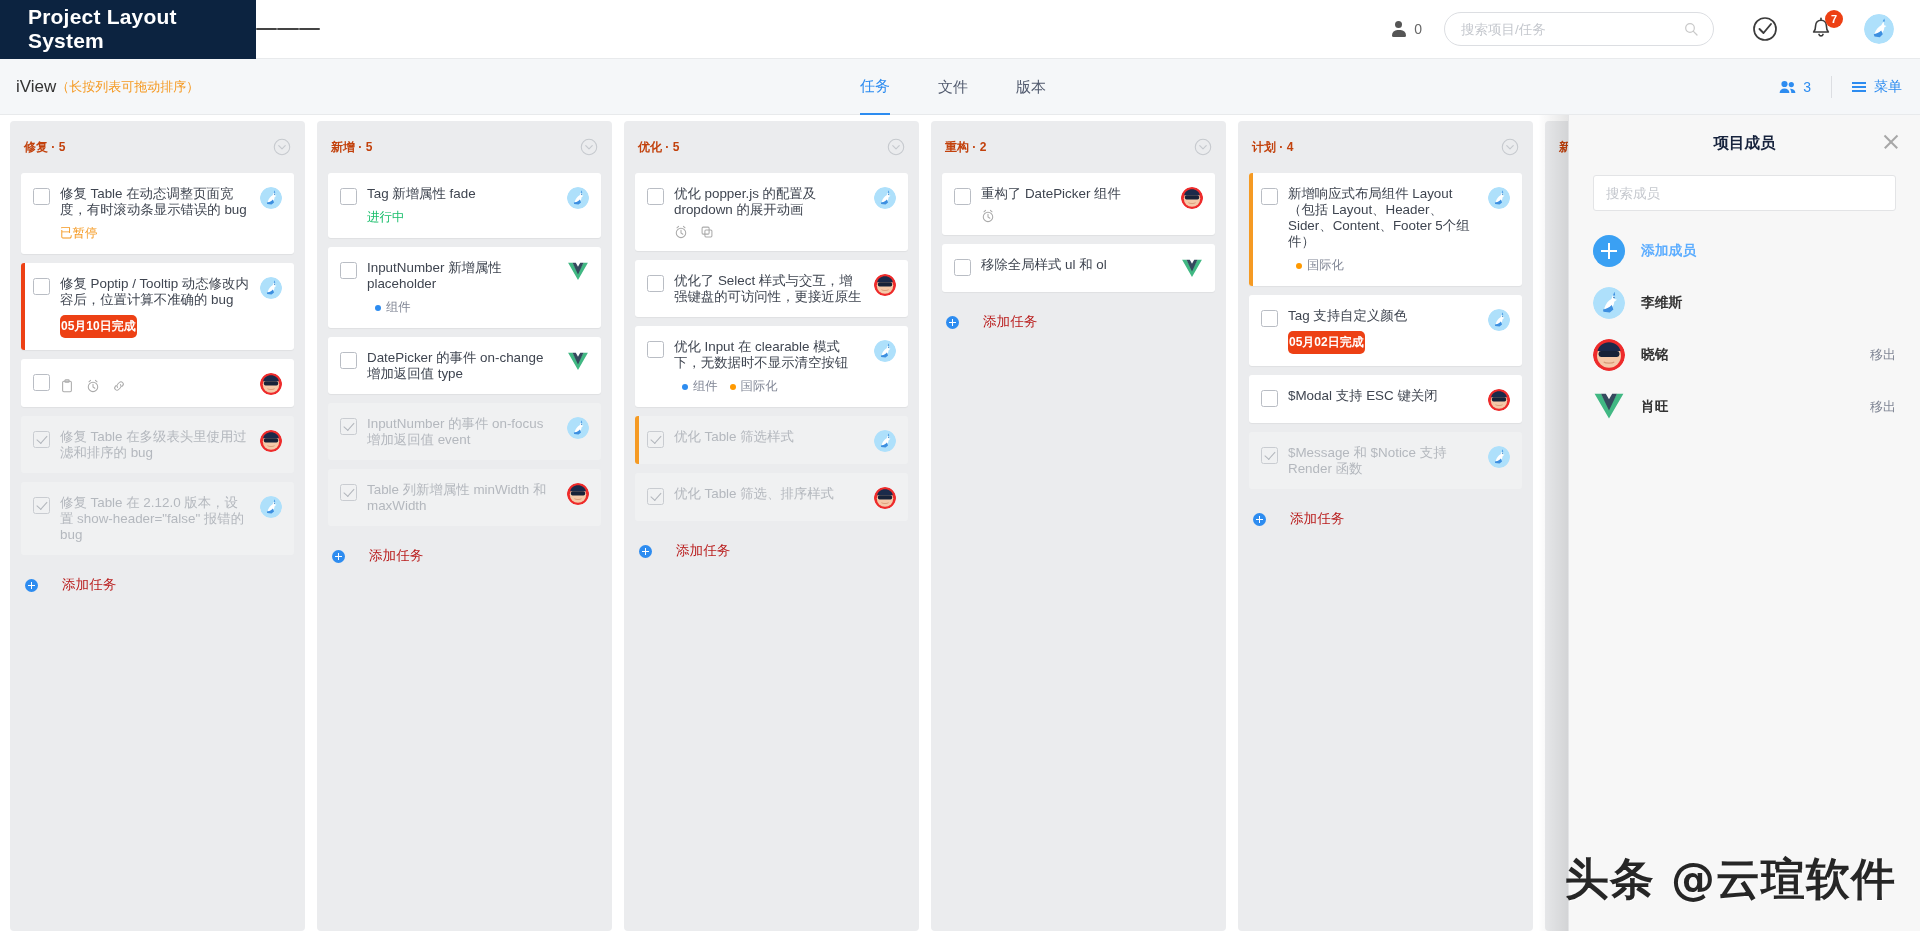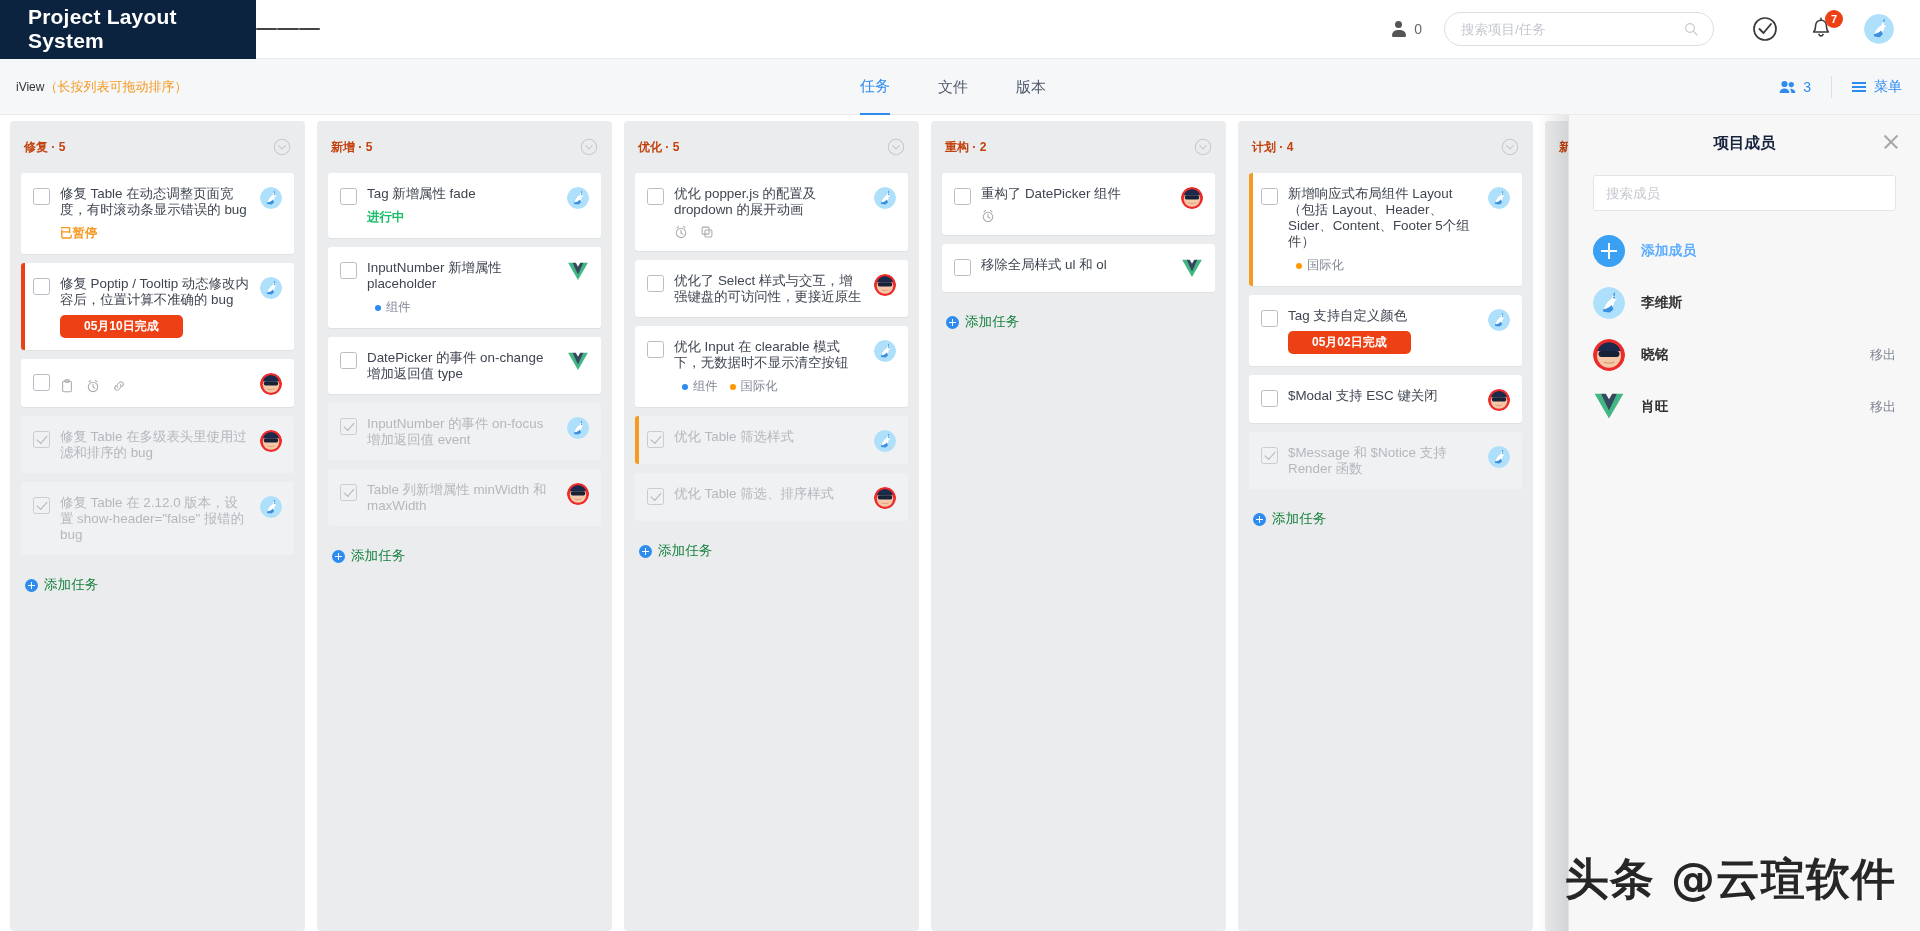--- a/index.html
+++ b/index.html
@@ -73,21 +73,21 @@
     width: 30px; height: 30px; border-radius: 50%;
     overflow: hidden; flex: 0 0 30px; cursor: pointer;
   }
 
   
   .subbar {
     position: absolute; top: 59px; left: 0; width: 1920px; height: 56px;
     background: #f5f7f9; border-bottom: 1px solid #e8eaec;
     display: flex; align-items: center;
   }
-  .proj-name { margin-left: 16px; font-size: 12px; color: #333; }
+  .proj-name { margin-left: 16px; font-size: 17px; color: #333; }
   .proj-hint { color: #f59a23; font-size: 13px; }
   .tabs { position: absolute; left: 860px; top: 0; height: 56px; display: flex; gap: 48px; align-items: center; }
   .tab { font-size: 15px; color: #515a6e; cursor: pointer; height: 56px; display:flex; align-items:center; }
   .tab.active { color: #2d8cf0; border-bottom: 2px solid #2d8cf0; font-weight: 500; }
   .subbar-right { position: absolute; right: 0; top: 0; height: 56px; display: flex; align-items: center; gap: 0; }
   .members-count { display:flex; align-items:center; gap:7px; color:#2d8cf0; font-size:14px; cursor:pointer; padding: 0 20px; }
   .vdiv { width:1px; height: 22px; background:#dcdee2; }
   .menu-btn { display:flex; align-items:center; gap:8px; color:#2d8cf0; font-size:14px; cursor:pointer; padding: 0 18px 0 20px; }
   .menu-lines span { display:block; width:14px; height:1.6px; background:#2d8cf0; margin:2.4px 0; }
 
@@ -130,36 +130,36 @@
   .card.done .cbox { border-color:#c9ccd1; background: transparent; }
   .cbox.checked::after {
     content:""; position:absolute; left: 5px; top: 1px;
     width: 4.5px; height: 9px; border: solid #b2b6bc;
     border-width: 0 1.8px 1.8px 0; transform: rotate(42deg);
   }
   .card-body { flex: 1 1 auto; min-width: 0; }
   .card-title { font-size: 13.4px; line-height: 16px; color: #3f4550; word-break: break-word; }
   .card.done .card-title { color: #b4b8be; }
   .meta-row { margin-top: 7px; display: flex; align-items: center; gap: 12px; flex-wrap: wrap; }
-  .status-text { font-size: 12.5px; font-weight: 700; }
+  .status-text { font-size: 12.5px; font-weight: 400; }
   .status-paused { color: #f59a23; }
   .status-progress { color: #19be6b; }
   .date-badge {
     display: inline-block; background: #ed4014; color:#fff;
-    font-size: 12px; font-weight: 600; padding: 3px 24px; border-radius: 5px;
+    font-size: 12px; font-weight: 600; padding: 3px 1px; border-radius: 5px;
   }
   .tag { font-size: 12.3px; color: #808695; display:flex; align-items:center; gap:5px; }
   .tag .dot { width: 6px; height: 6px; border-radius: 50%; display:inline-block; }
   .mini-icons { display:flex; gap: 12px; margin-top: 7px; opacity:.55; }
   .mini-icons svg { width: 14px; height: 14px; }
   .card-avatar { width: 22px; height: 22px; border-radius: 50%; flex: 0 0 22px; margin-top: 1px; overflow:hidden; }
   .card-avatar.plain { border-radius: 0; background: transparent; }
   .add-task {
-    display: flex; align-items: center; gap: 6px;
-    color: #15803d; font-size: 13.6px; padding: 12px 4px 0 4px; cursor: pointer;
+    display: flex; align-items: center; gap: 24px;
+    color: #b91c1c; font-size: 13.6px; padding: 12px 4px 0 4px; cursor: pointer;
   }
   .plus-circle {
     width: 13px; height: 13px; border-radius: 50%; background:#2d8cf0;
     position: relative; flex: 0 0 13px;
   }
   .plus-circle::before, .plus-circle::after {
     content:""; position:absolute; background:#fff;
   }
   .plus-circle::before { left: 3px; top: 6px; width: 7px; height: 1.4px; }
   .plus-circle::after { left: 5.8px; top: 3.2px; width: 1.4px; height: 7px; }

